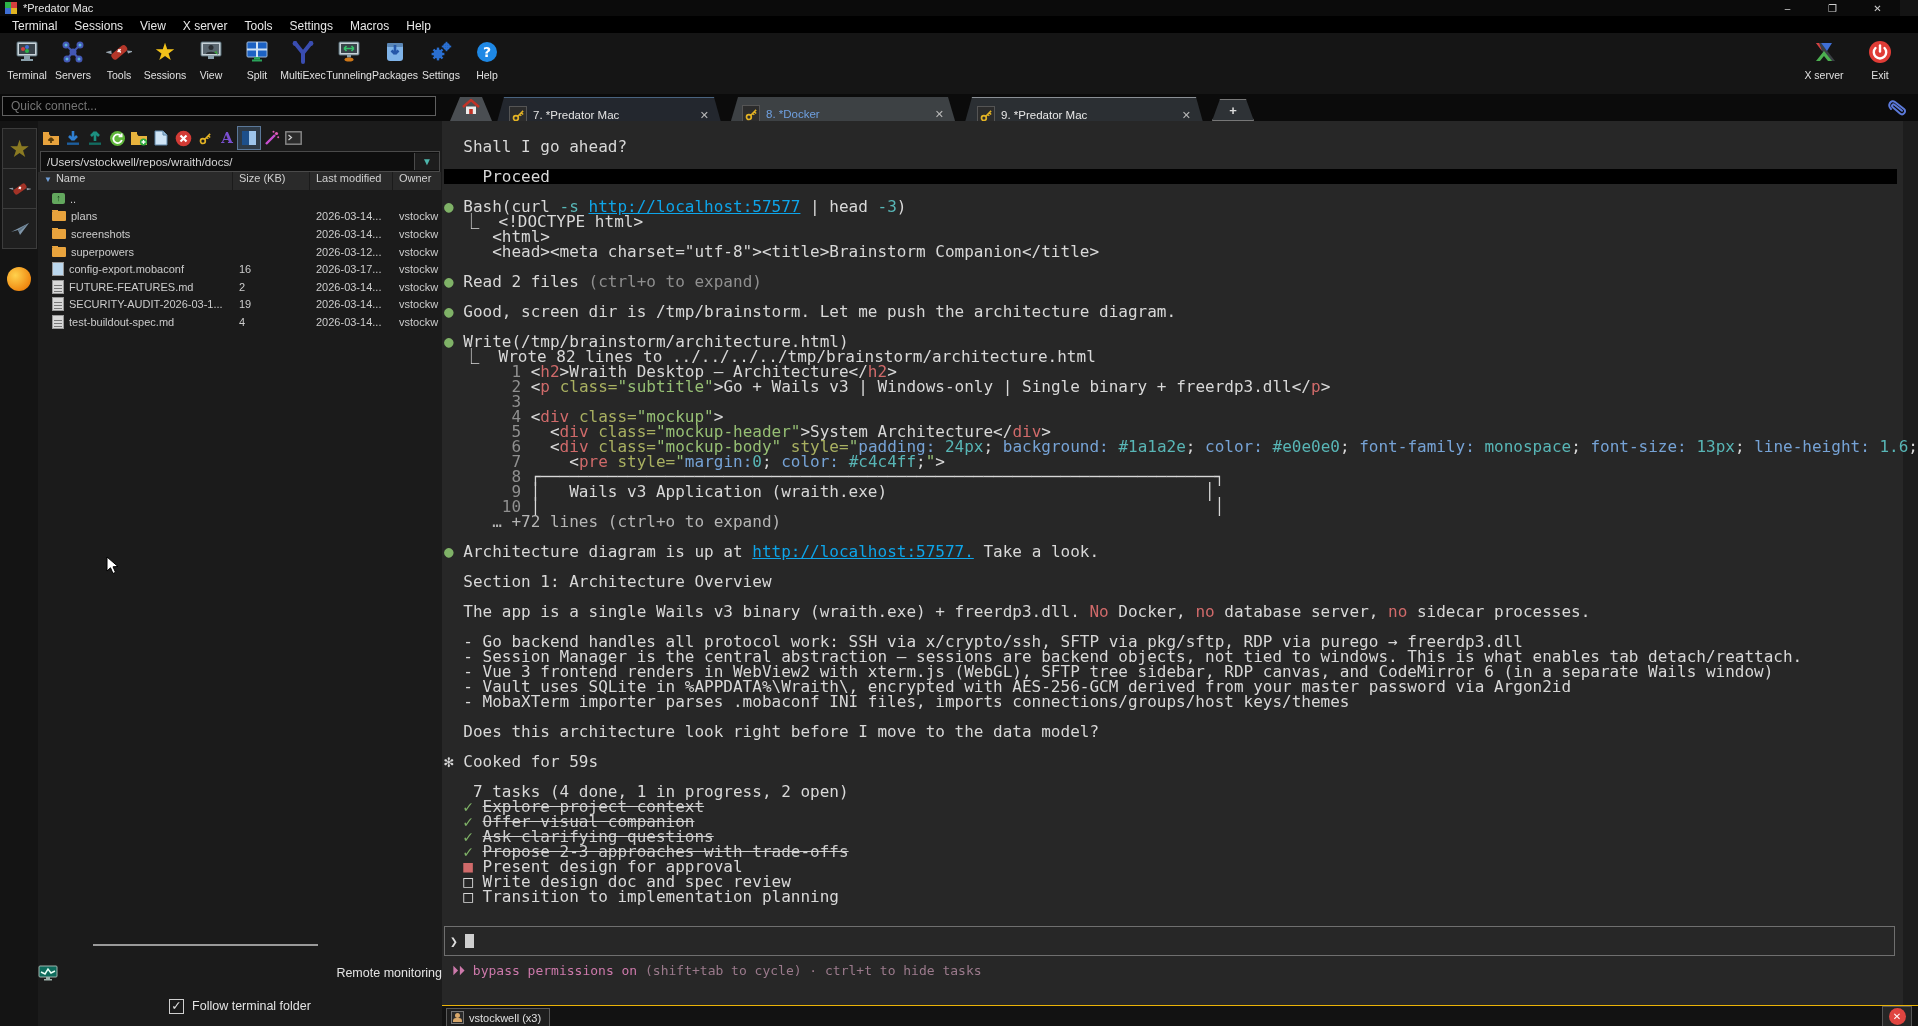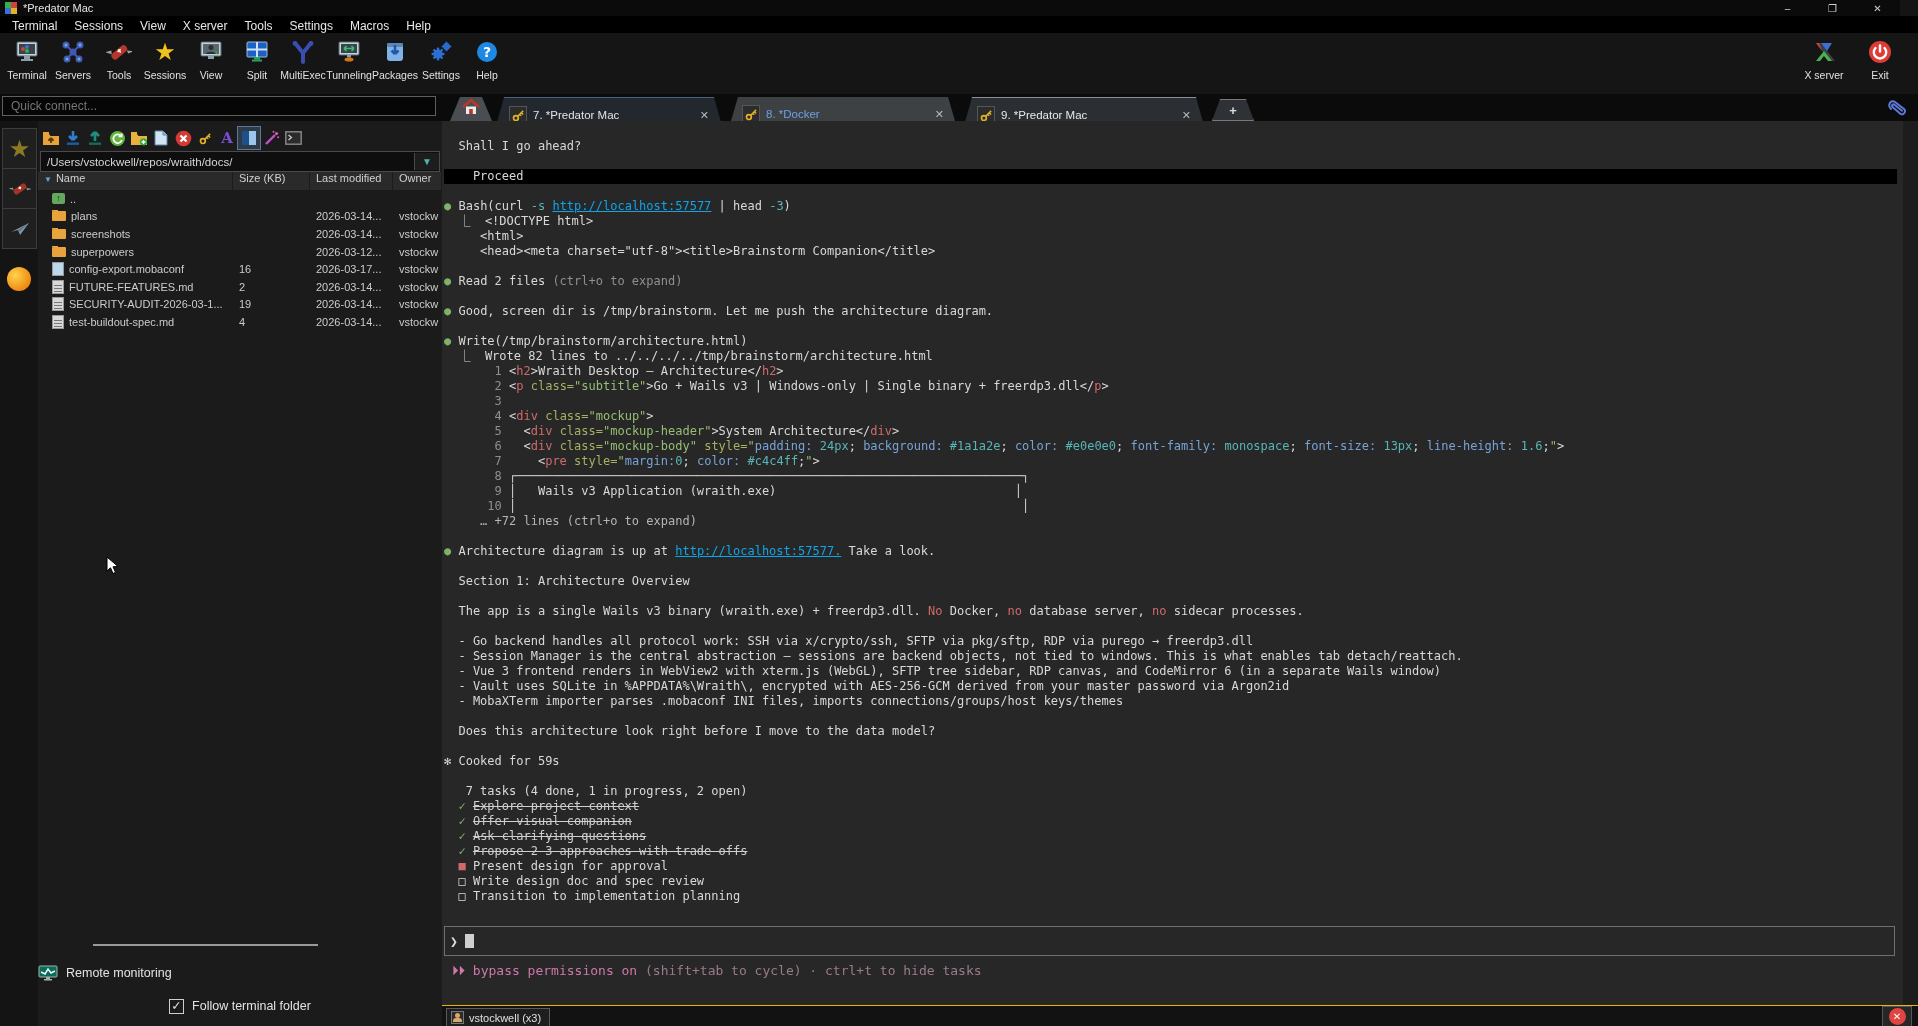--- a/index.html
+++ b/index.html
@@ -71,31 +71,31 @@
   
   .i-folder{width:14px;height:10px;background:#e8a33d;border-radius:1px;position:relative;flex:0 0 auto;}
   .i-folder:before{content:"";position:absolute;left:0;top:-3px;width:6px;height:3px;background:#e8a33d;border-radius:1px 1px 0 0;}
   .i-up{width:13px;height:11px;background:#63a85e;border-radius:2px;color:#0e3310;font-size:9px;line-height:11px;text-align:center;flex:0 0 auto;}
   .i-page{width:10px;height:12px;background:#e8e8e8;border:1px solid #999;position:relative;flex:0 0 auto;}
   .i-page.blue{background:#bcd8ee;}
   .i-page.md{background:#d8d8d8;background-image:repeating-linear-gradient(#d8d8d8 0 2px,#777 2px 3px);background-size:8px 100%;background-position:1px 2px;background-repeat:no-repeat;}
 
   
   #sb-divider{left:93px;top:944px;width:225px;height:2px;background:#9a9a9a;}
-  #remote-row{left:38px;top:962px;width:404px;height:22px;display:flex;align-items:center;justify-content:flex-start;gap:8px;}
+  #remote-row{left:38px;top:962px;width:404px;height:22px;display:flex;align-items:center;justify-content:space-between;gap:8px;}
   #remote-row span{font-size:12.5px;color:#e3e3e3;}
   #follow-row{left:38px;top:995px;width:404px;height:22px;display:flex;align-items:center;justify-content:center;gap:8px;}
   #follow-row span{font-size:12.5px;color:#e3e3e3;}
   #follow-checkbox{width:13px;height:13px;border:1px solid #cfcfcf;background:#1b1b1b;color:#58c6b2;font-size:12px;line-height:13px;text-align:center;}
 
   
   #terminal{left:442px;top:121px;width:1461px;height:884px;background:#272727;}
   #term-scrollbar{left:1903px;top:121px;width:15px;height:884px;background:#1d1d1d;}
   #tlines{position:absolute;left:444px;top:139px;width:1453px;font-family:"DejaVu Sans Mono","Liberation Mono",monospace;
-    font-size:12px;line-height:15px;}
+    font-size:16px;line-height:15px;}
   .tline{white-space:pre;height:15px;}
   .tline-bg{background:#000;}
   .c-w{color:#d8d8d8;} .c-dim{color:#8f8f8f;} .c-dm2{color:#b5b5b5;}
   .c-grn{color:#7fb267;} .c-red{color:#d06a6a;} .c-cyn{color:#58b6b6;}
   .c-blu{color:#76a3d6;} .c-atr{color:#a9b061;} .c-str{color:#96bf74;}
   .c-url{color:#0ea5e9;text-decoration:underline;}
   .c-strike{color:#cfcfcf;text-decoration:line-through;}
   .c-pnk{color:#cd79ab;} .c-pnkd{color:#9b7a8c;}
 
   #input-box{left:444px;top:926px;width:1451px;height:30px;border:1px solid #6f6f6f;box-sizing:border-box;

